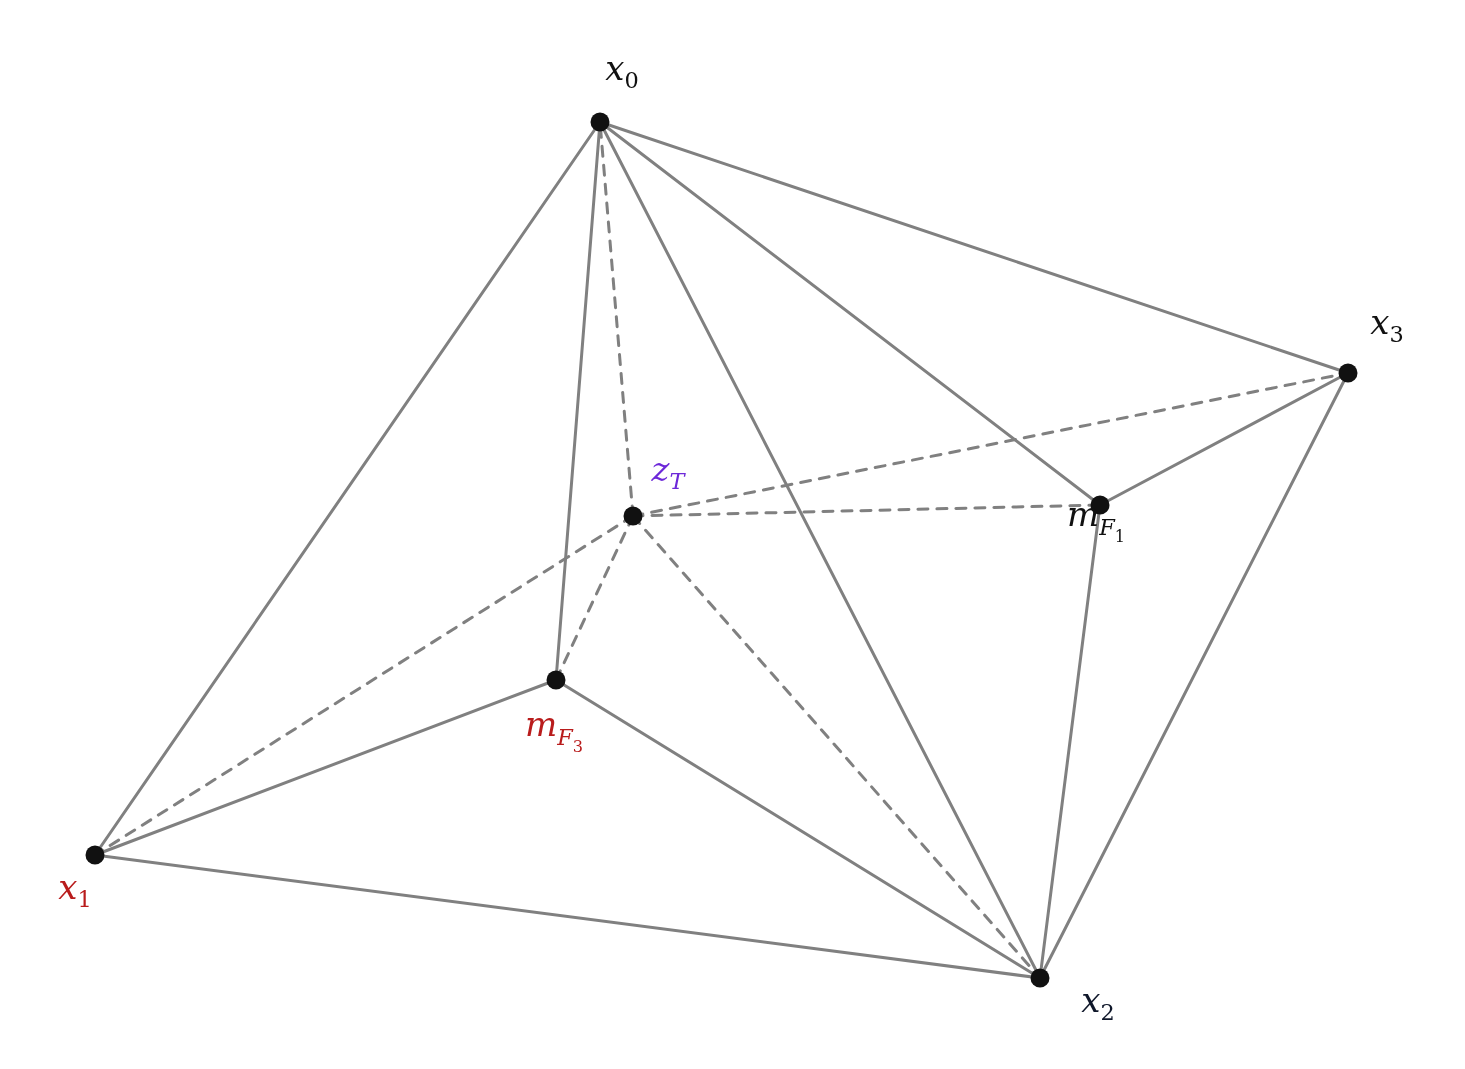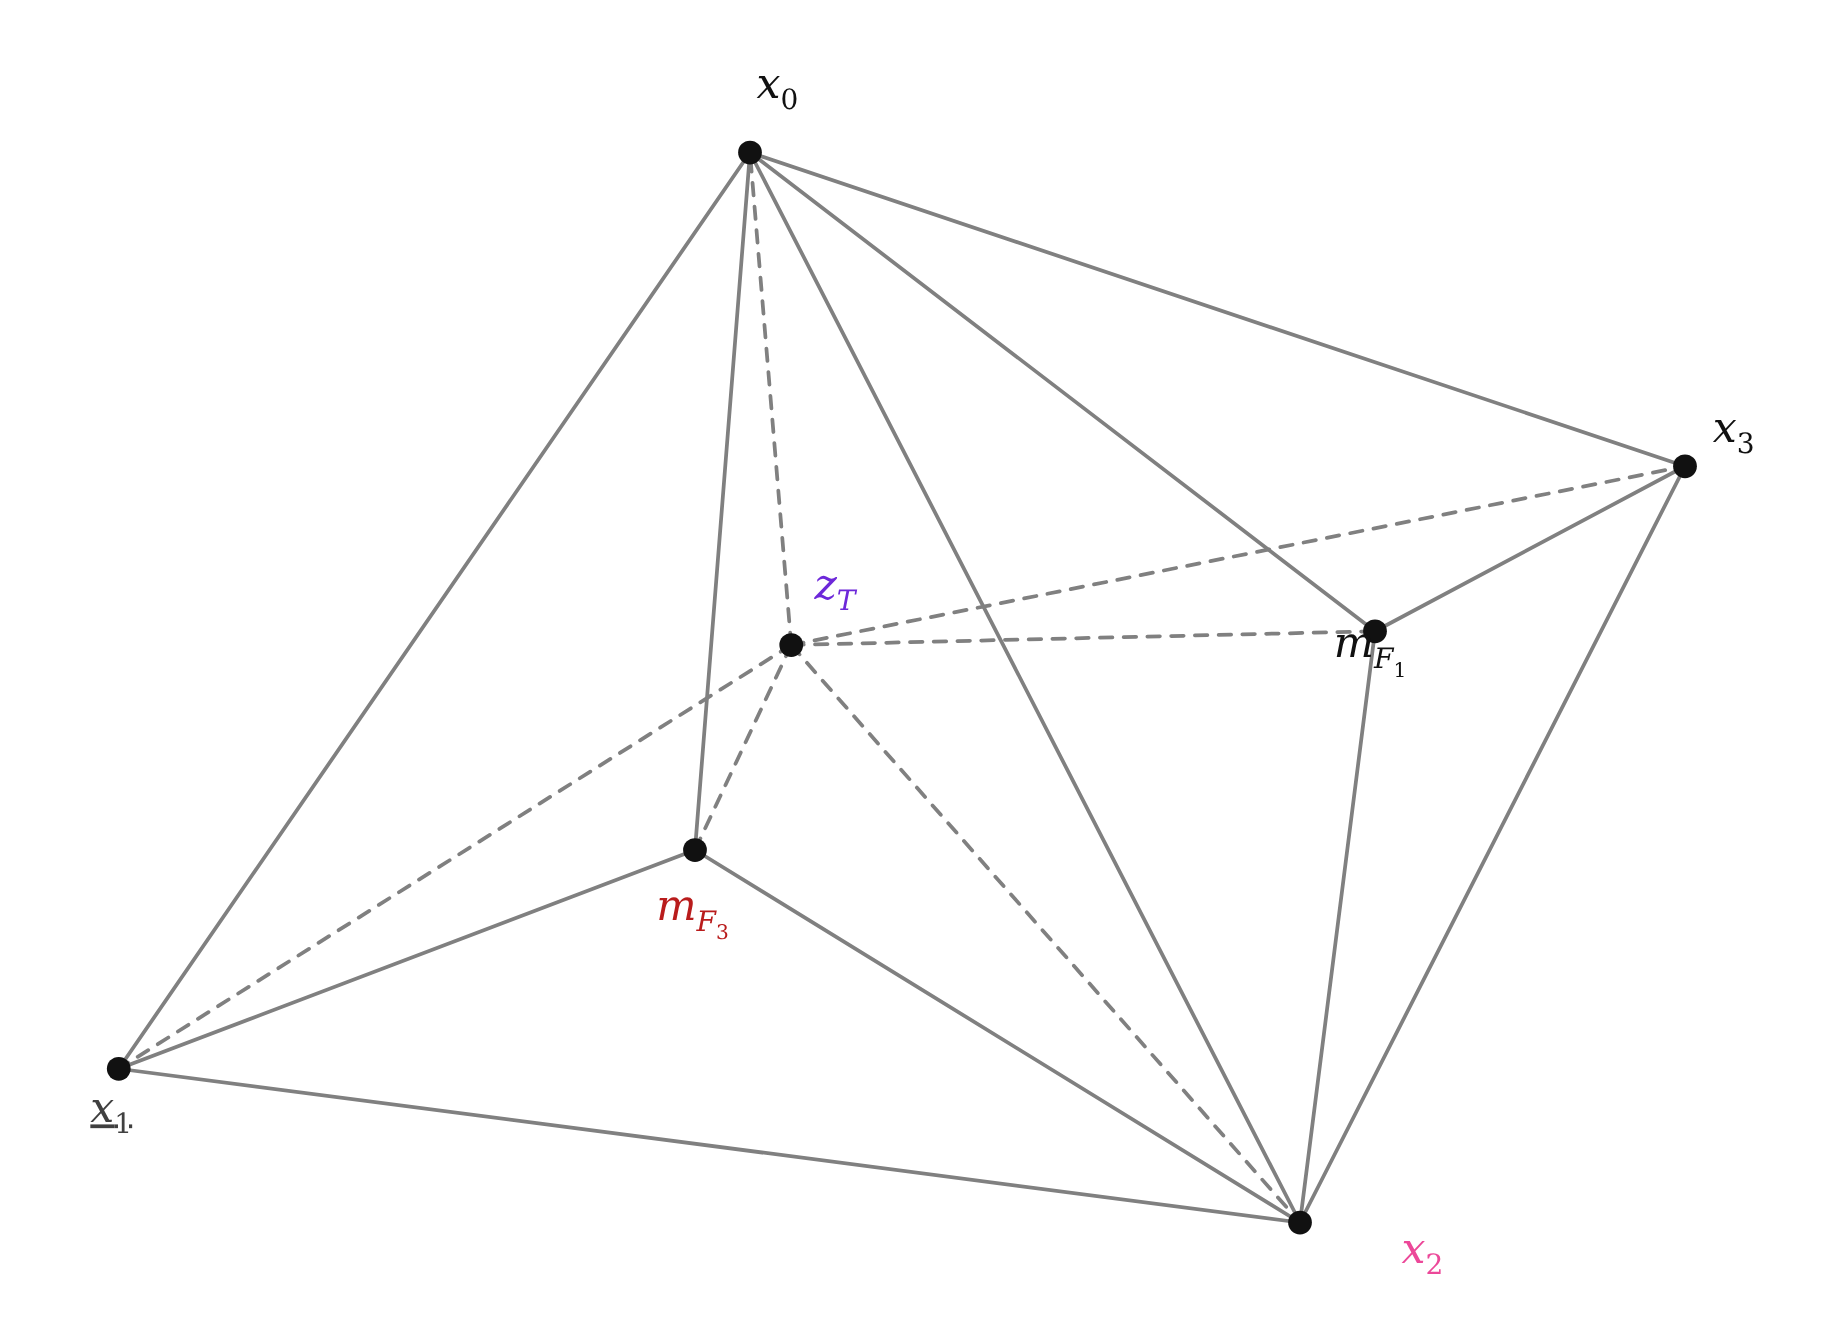--- a/index.html
+++ b/index.html
@@ -67,19 +67,19 @@
       <line x1="633" y1="516" x2="556" y2="680" stroke="#808080" stroke-width="3" stroke-linecap="round" stroke-dasharray="10 9"></line>
       <circle cx="600" cy="122" r="9.5" fill="#111111"></circle>
       <circle cx="95" cy="855" r="9.5" fill="#111111"></circle>
       <circle cx="1040" cy="978" r="9.5" fill="#111111"></circle>
       <circle cx="1348" cy="373" r="9.5" fill="#111111"></circle>
       <circle cx="633" cy="516" r="9.5" fill="#111111"></circle>
       <circle cx="1100" cy="505" r="9.5" fill="#111111"></circle>
       <circle cx="556" cy="680" r="9.5" fill="#111111"></circle>
     </svg>
 <div class="pt-label" style="left: 622px; top: 71px; color: rgb(17, 17, 17);"><span class="base">x</span><span class="sub"><span class="up">0</span></span></div>
-    <div class="pt-label" style="left: 89px; top: 890px; color: #404040; text-decoration: underline;"><span class="base">x</span><span class="sub"><span class="up">1</span></span></div>
-    <div class="pt-label" style="left: 1138px; top: 1003px; color: #ec4899;"><span class="base">x</span><span class="sub"><span class="up">2</span></span></div>
-    <div class="pt-label" style="left: 1387px; top: 346px; color: rgb(17, 17, 17);"><span class="base">x</span><span class="sub"><span class="up">3</span></span></div>
+    <div class="pt-label" style="left: 75px; top: 890px; color: #b91c1c;"><span class="base">x</span><span class="sub"><span class="up">1</span></span></div>
+    <div class="pt-label" style="left: 1098px; top: 1003px; color: #0f172a;"><span class="base">x</span><span class="sub"><span class="up">2</span></span></div>
+    <div class="pt-label" style="left: 1387px; top: 325px; color: rgb(17, 17, 17);"><span class="base">x</span><span class="sub"><span class="up">3</span></span></div>
     <div class="pt-label" style="left: 668px; top: 472px; color: #6d28d9;"><span class="base">z</span><span class="sub"><span class="it">T</span></span></div>
     <div class="pt-label" style="left: 1096px; top: 521px; color: rgb(17, 17, 17);"><span class="base">m</span><span class="sub"><span class="it">F</span><span class="subsub">1</span></span></div>
     <div class="pt-label" style="left: 554px; top: 731px; color: #b91c1c;"><span class="base">m</span><span class="sub"><span class="it">F</span><span class="subsub">3</span></span></div>
   </div>
 
 </body></html>

